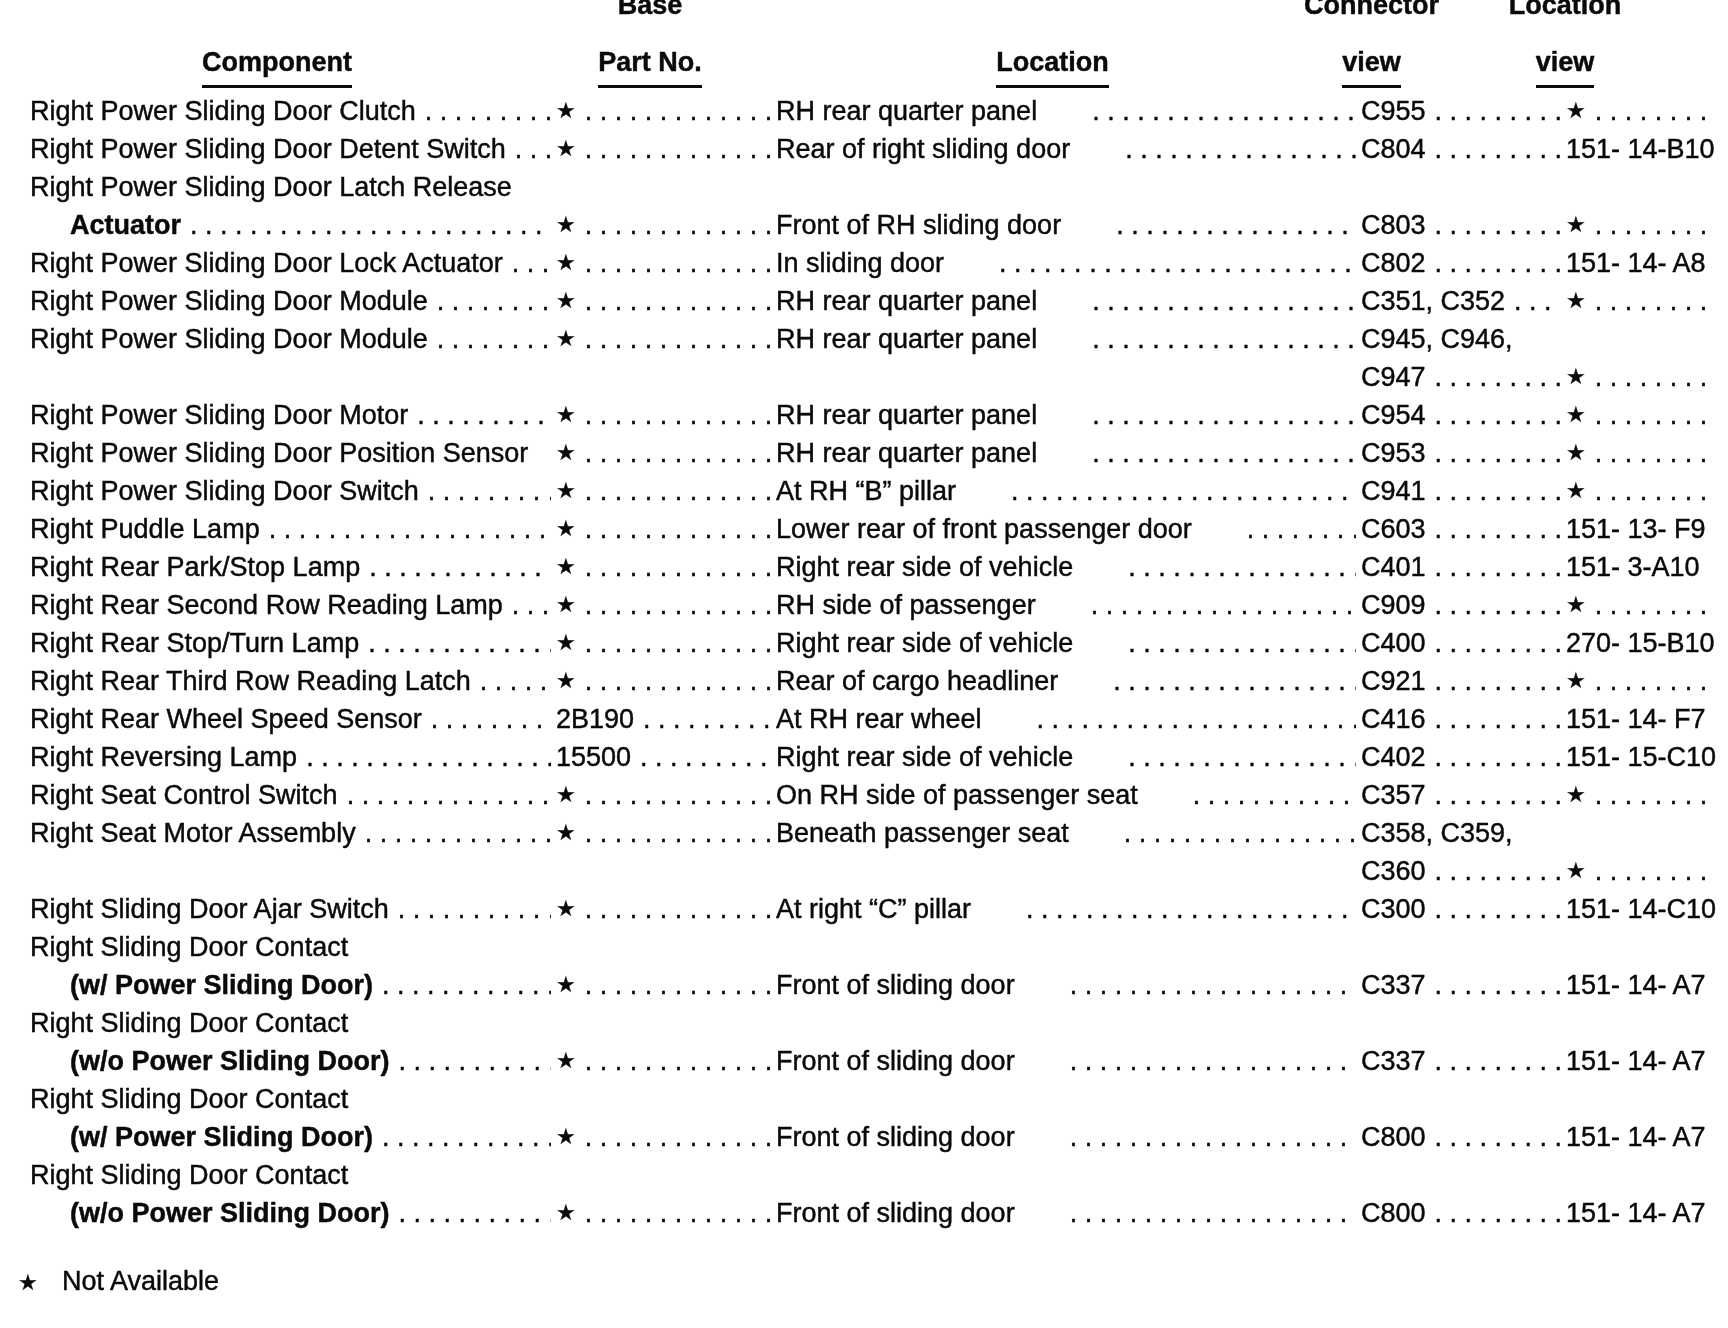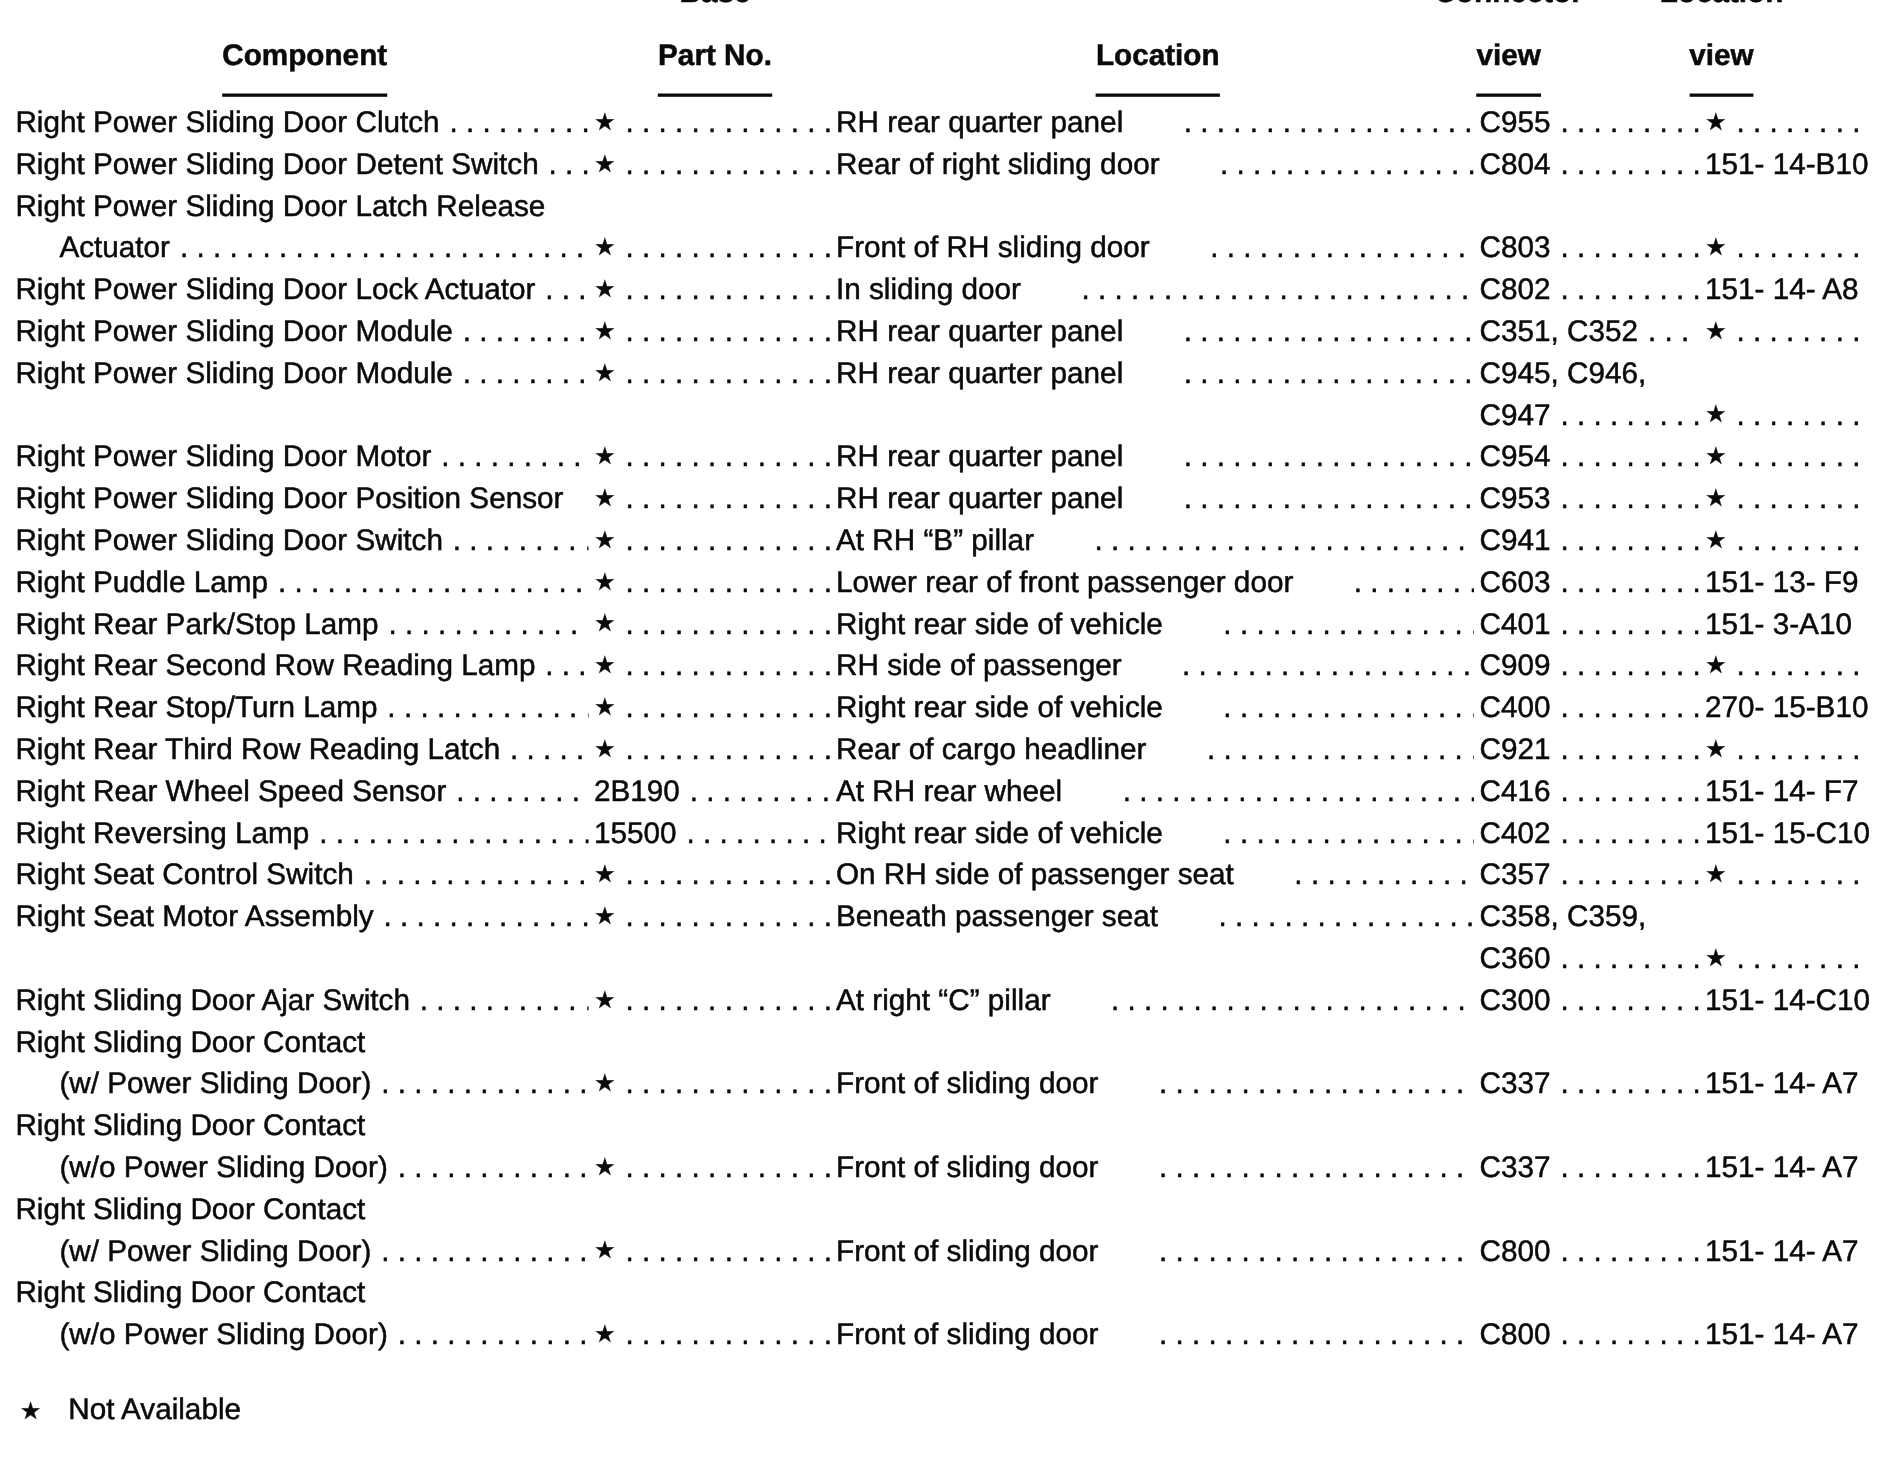--- a/index.html
+++ b/index.html
@@ -14,33 +14,33 @@
 
   
   .hdr-row{display:flex;padding-left:14px;height:78px;align-items:flex-end;font-weight:bold;}
   .hcol{display:flex;flex-direction:column;justify-content:flex-end;box-sizing:border-box;align-items:center;}
   .hc1{width:526px;}
   .hc2{width:220px;}
   .hc3{width:585px;}
   .hc4{width:205px;text-align:center;position:relative;left:-76px;}
   .hc5{width:150px;text-align:center;position:relative;left:-60px;}
   .hline{line-height:32px;white-space:nowrap;}
-  .hu{display:inline-block;border-bottom:3px solid #0a0a0a;padding-bottom:19px;margin-top:25px;}
+  .hu{display:inline-block;border-bottom:3px solid #0a0a0a;padding-bottom:7px;margin-top:25px;}
 
   
-  .tbl{margin-top:4px;}
+  .tbl{margin-top:4px;margin-left:16px;}
   .line{display:flex;padding-left:14px;height:38px;line-height:38px;white-space:nowrap;}
   .c{display:flex;box-sizing:border-box;overflow:hidden;padding-right:5px;}
   .c1{width:526px;}
   .c2{width:220px;}
   .c3{width:585px;gap:46px;}
   .c4{width:205px;}
   .c5{width:150px;}
   .txt{flex:none;}
-  .indent .txt{padding-left:40px;}
+  .indent .txt{padding-left:40px;font-weight:bold;}
   .leader{flex:1 1 auto;overflow:hidden;white-space:nowrap;padding-left:9px;}
   .leader::after{content:". . . . . . . . . . . . . . . . . . . . . . . . . . . . . . . . . . . . . . . . . . . . . . . .";}
   .leader.no-dots::after{content:"";}
   .star{font-size:22px;-webkit-text-stroke:0.2px #0a0a0a;}
 
   
   .foot{margin-top:30px;padding-left:18px;display:flex;align-items:baseline;line-height:38px;}
   .foot .sym{width:44px;font-size:22px;-webkit-text-stroke:0.2px #0a0a0a;}
 </style>
 </head>

